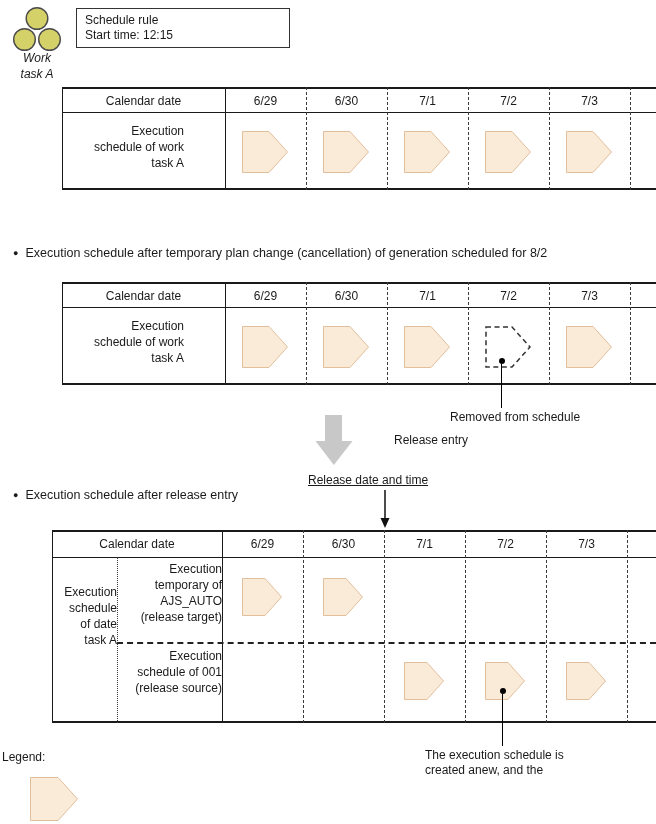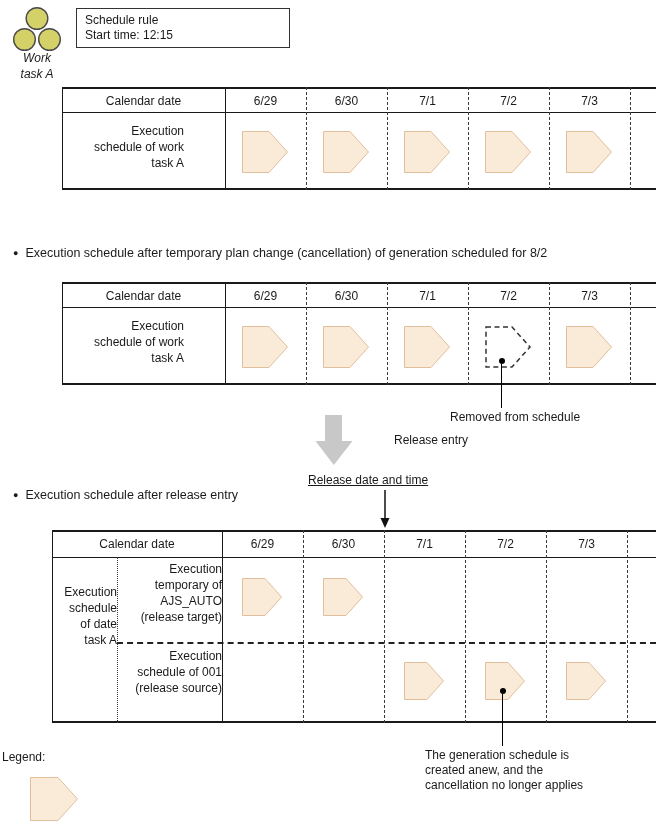--- a/index.html
+++ b/index.html
@@ -230,23 +230,22 @@
     <span class="abs" style="left:514px;top:132px;">
         <svg width="40" height="38" viewBox="0 0 40 38">
           <polygon points="0.5,0.5 23,0.5 39.5,19 23,37.5 0.5,37.5" fill="#faead8" stroke="#e2bf9c" stroke-width="1"></polygon>
         </svg>
       </span>
   </div>
 
   <div class="dot" style="left:500px;top:688px;"></div>
   <div class="vline" style="left:502px;top:694px;height:52px;background:#000;"></div>
   <div class="callout-text" style="left:425px;top:748px;width:190px;">
-    <div>The generation schedule is</div>
+    <div>The execution schedule is</div>
     <div>created anew, and the</div>
-    <div>cancellation no longer applies</div>
   </div>
 
   <div class="callout-text" style="left:2px;top:750px;">Legend:</div>
   <span class="abs" style="left:30px;top:777px;">
     <svg width="48" height="44" viewBox="0 0 48 44">
         <polygon points="0.5,0.5 28,0.5 47.5,22 28,43.5 0.5,43.5" fill="#faead8" stroke="#e2bf9c" stroke-width="1"></polygon>
       </svg>
   </span>
   <div class="callout-text" style="left:93px;top:792px;margin-top:44px;">: Scheduled generation</div>
 

